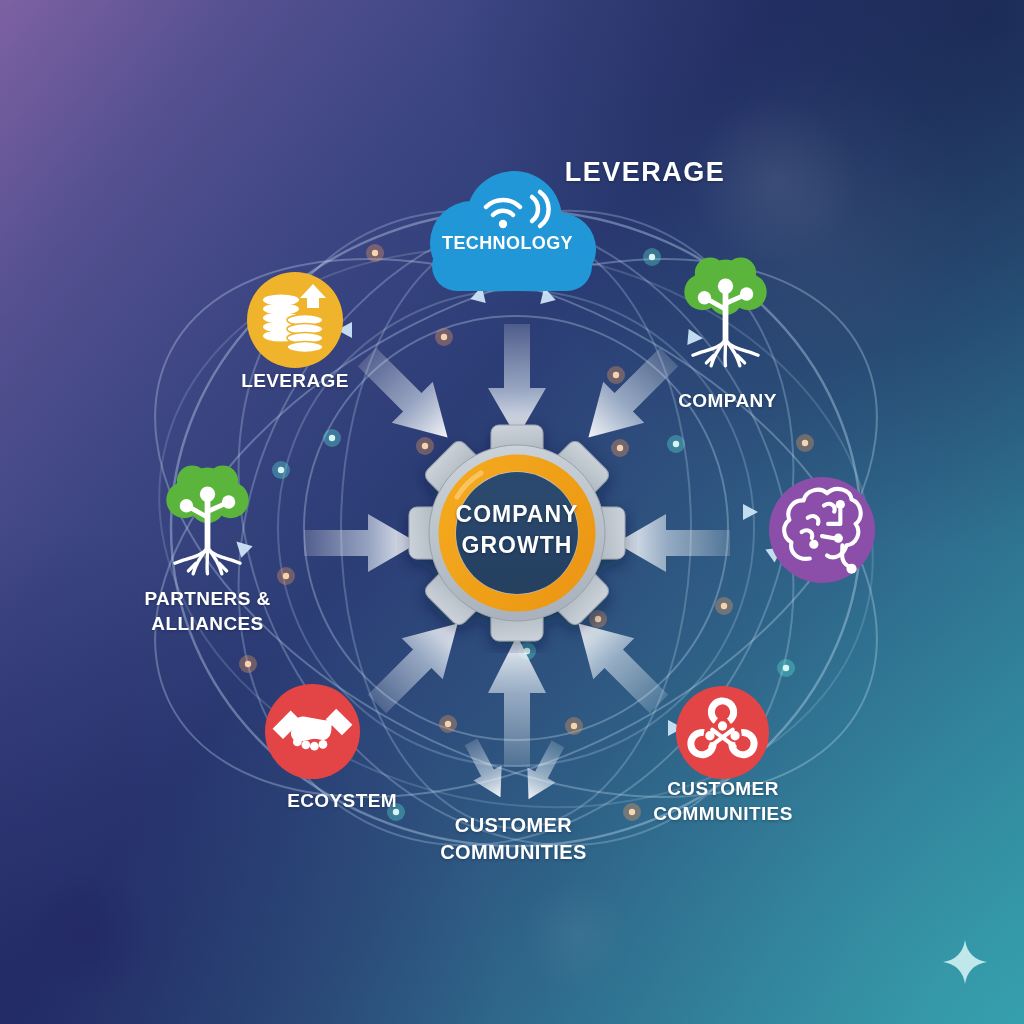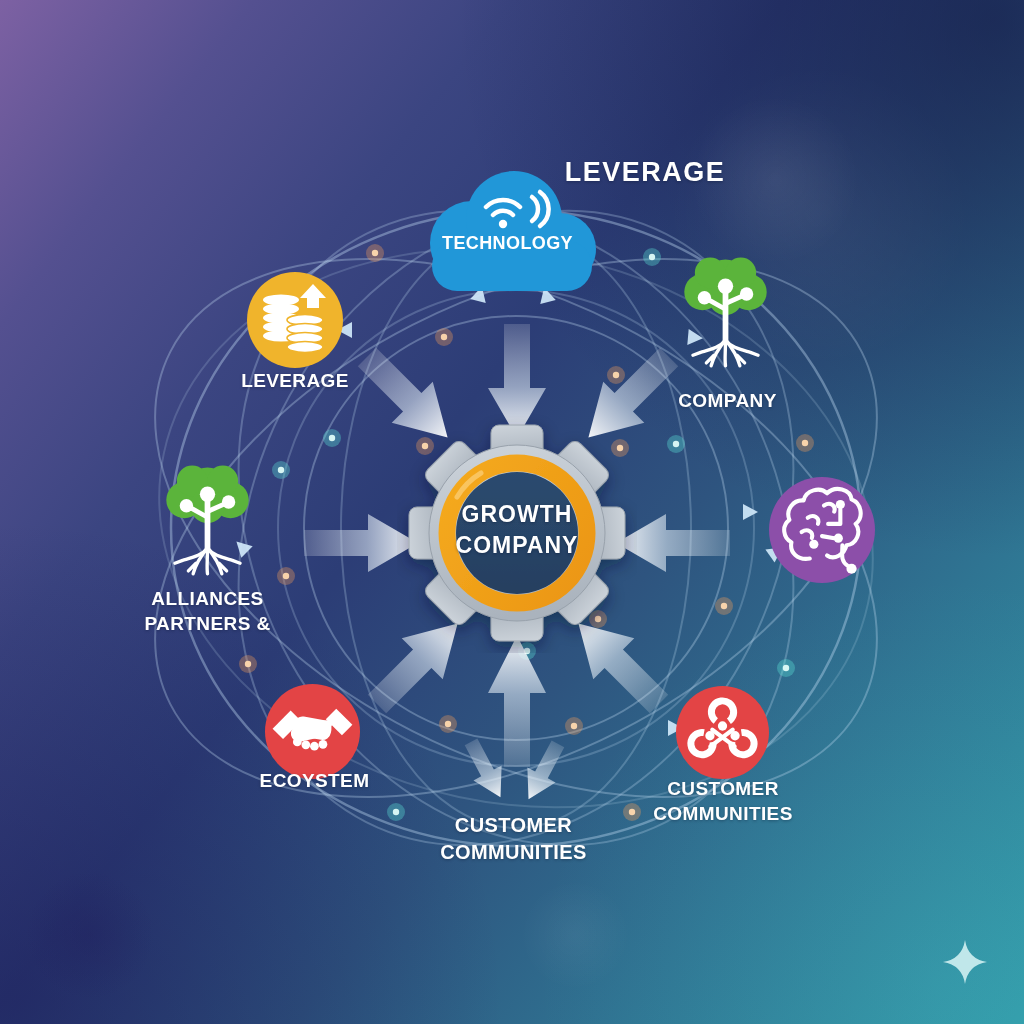--- a/index.html
+++ b/index.html
@@ -183,22 +183,22 @@
           <rect x="-26" y="-108" width="52" height="36" rx="8" transform="rotate(315)"></rect>
         </g>
         <circle r="88" fill="url(#silver)" stroke="#98a1ab" stroke-width="1"></circle>
         <circle r="70" fill="none" stroke="url(#gold)" stroke-width="17"></circle>
         <circle r="61" fill="url(#innerblue)"></circle>
         <path d="M-60,-36 A70,70 0 0 1 -36,-60" fill="none" stroke="#ffe2a0" stroke-width="5" opacity="0.5" stroke-linecap="round"></path>
       </g>
     </svg>
   </div>
   <div class="center-label">
+    <span>COMPANY</span>
     <span>GROWTH</span>
-    <span>COMPANY</span>
   </div>
 
   <div class="title">LEVERAGE</div>
 
   <div class="node" style="left:408px;top:163px;width:205px;height:150px;">
     <svg width="205" height="150" viewBox="0 0 205 150">
       <g fill="#2197D8">
         <circle cx="64" cy="80" r="42"></circle>
         <circle cx="106" cy="56" r="48"></circle>
         <circle cx="152" cy="86" r="36"></circle>
@@ -288,22 +288,22 @@
         <path d="M60,92 C66,100 76,102 86,105 M86,105 L94,108" stroke-width="3.5"></path>
       </g>
       <g fill="#ffffff">
         <circle cx="60" cy="36" r="8"></circle>
           <circle cx="38" cy="48" r="7"></circle>
           <circle cx="82" cy="44" r="7"></circle>
       </g>
     </svg>
   </div>
   <div class="label" style="left:110px;top:586px;width:195px;">
+    <span>PARTNERS &amp;</span>
     <span>ALLIANCES</span>
-    <span>PARTNERS &amp;</span>
   </div>
 
   <div class="node" style="left:769px;top:477px;width:106px;height:106px;">
     <svg width="106" height="106" viewBox="0 0 104 104">
       <circle cx="52" cy="52" r="52" fill="#8C4FA9"></circle>
       <g fill="none" stroke="#ffffff" stroke-width="4" stroke-linecap="round" stroke-linejoin="round">
         <path d="M40,80 C28,82 20,74 22,64 C14,60 12,48 20,42 C16,32 24,22 34,23 C36,13 50,9 57,16 C65,8 80,12 81,22 C91,26 93,40 85,46 C91,54 86,66 76,67 C74,76 64,82 57,77"></path>
         <path d="M38,40 C44,36 50,40 48,46"></path>
         <path d="M32,54 C38,50 44,54 42,60"></path>
         <path d="M54,28 C60,24 66,28 64,34"></path>
@@ -331,21 +331,21 @@
         <rect x="30" y="36" width="40" height="21" rx="9" transform="rotate(10 50 46)"></rect>
         <rect x="27" y="42" width="34" height="17" rx="8" transform="rotate(-12 44 50)"></rect>
         <circle cx="34" cy="61" r="4.6"></circle>
           <circle cx="43" cy="64" r="4.6"></circle>
           <circle cx="52" cy="65.5" r="4.6"></circle>
           <circle cx="61" cy="63.5" r="4.6"></circle>
         <ellipse cx="62" cy="44" rx="9" ry="5.5" transform="rotate(-18 62 44)"></ellipse>
       </g>
     </svg>
   </div>
-  <div class="label" style="left:232px;top:768px;width:165px;">ECOYSTEM</div>
+  <div class="label" style="left:232px;top:788px;width:165px;text-align:right;">ECOYSTEM</div>
 
   <div class="node" style="left:676px;top:686px;width:93px;height:93px;">
     <svg width="93" height="93" viewBox="0 0 100 100">
       <circle cx="50" cy="50" r="50" fill="#E34445"></circle>
       <g fill="none" stroke="#ffffff" stroke-width="7.5">
         <circle cx="50" cy="28" r="12" stroke-dasharray="60 15.4" transform="rotate(127 50 28)"></circle>
         <circle cx="28" cy="62" r="12" stroke-dasharray="60 15.4" transform="rotate(-8 28 62)"></circle>
         <circle cx="72" cy="62" r="12" stroke-dasharray="60 15.4" transform="rotate(-98 72 62)"></circle>
       </g>
       <g fill="#ffffff">

